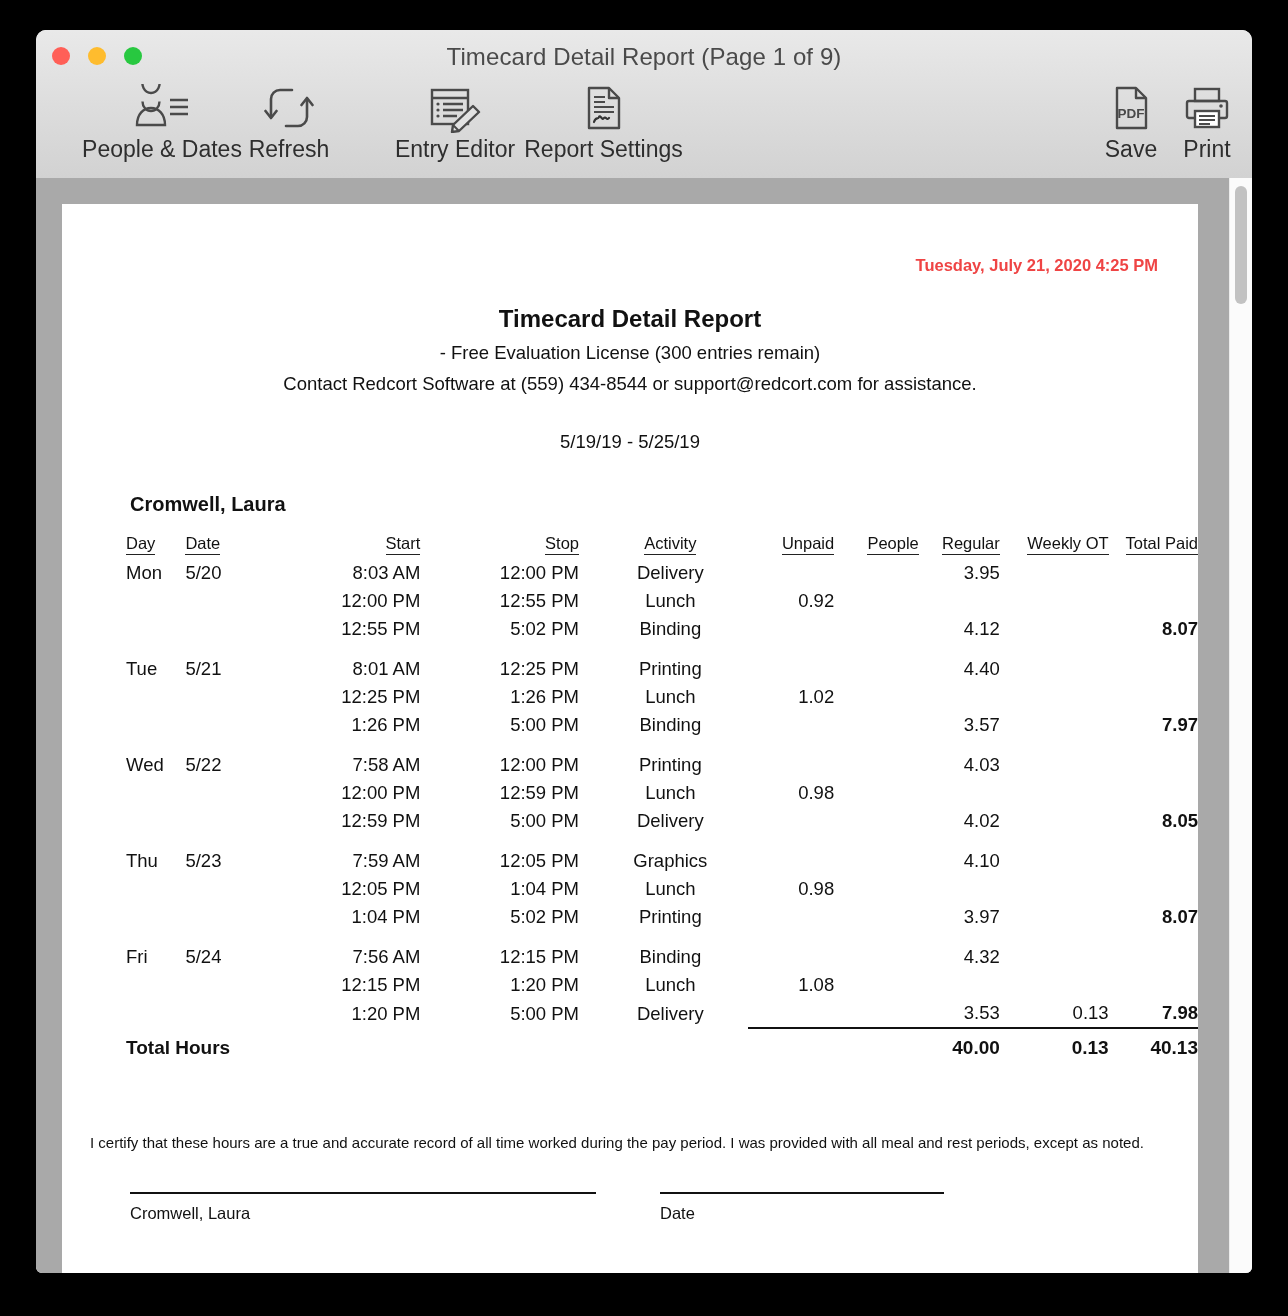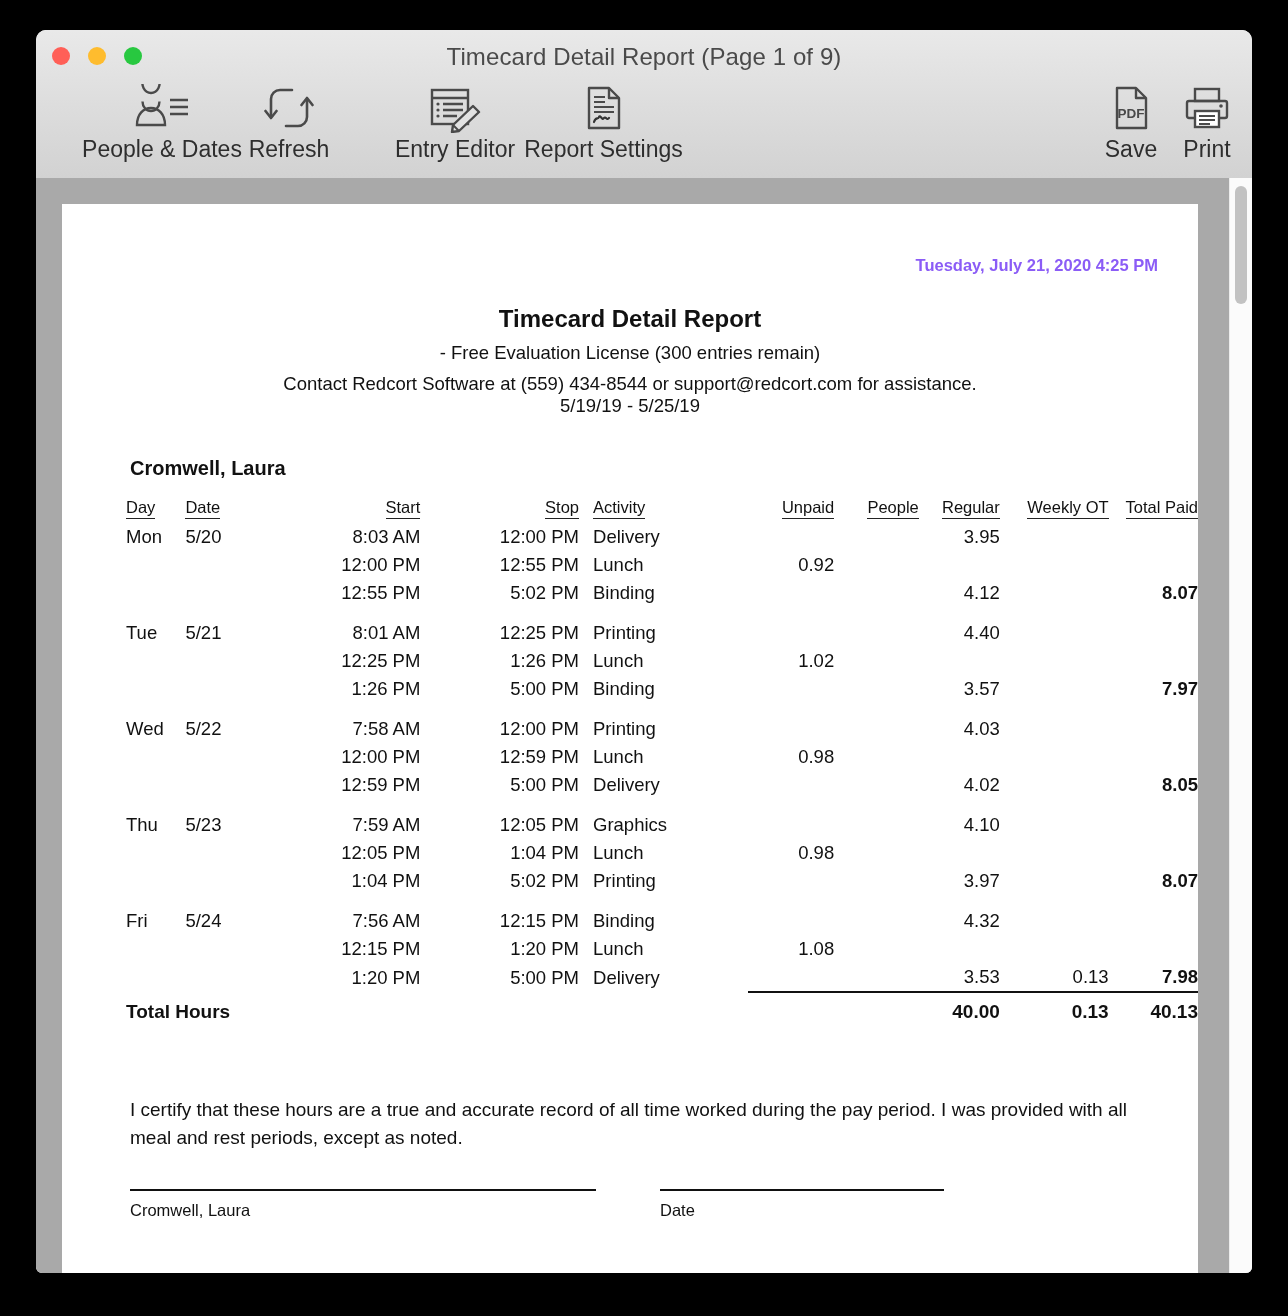--- a/index.html
+++ b/index.html
@@ -119,38 +119,39 @@
     height: 118px;
     border-radius: 6px;
     background: #c2c2c2;
   }
 
   
   .rpt-date {
     text-align: right;
     font-size: 16.5px;
     font-weight: bold;
-    color: #8b5cf6;
+    color: #ef4444;
     padding-right: 40px;
     margin-top: 52px;
   }
   .rpt-title {
     text-align: center;
     font-size: 24px;
     font-weight: bold;
     margin-top: 30px;
   }
   .rpt-sub {
     text-align: center;
     font-size: 18.5px;
     margin-top: 9px;
   }
   .rpt-range {
     text-align: center;
     font-size: 18.5px;
+    margin-top: 36px;
   }
   .emp-name {
     font-size: 20px;
     font-weight: bold;
     margin-top: 40px;
     padding-left: 68px;
   }
 
   table.tc {
     border-collapse: collapse;
@@ -173,38 +174,38 @@
     padding: 2px 0;
     white-space: nowrap;
     height: 24px;
   }
 
   
   .c-day     { width: 52px;  text-align: left;  padding-right: 8px !important;}
   .c-date    { width: 92px;  text-align: left;  }
   .c-start   { width: 148px; text-align: right; }
   .c-stop    { width: 162px; text-align: right; padding-right: 14px !important; }
-  .c-act     { width: 158px; text-align: left;  }
+  .c-act     { width: 158px; text-align: center;  }
   .c-unpaid  { width: 88px;  text-align: right; }
   .c-leave   { width: 86px;  text-align: right; }
   .c-reg     { width: 82px;  text-align: right; }
   .c-ot      { width: 110px; text-align: right; }
   .c-total   { width: 90px;  text-align: right; }
 
   tr.group-gap td { padding-top: 14px; }
   td.bold { font-weight: bold; }
   td.ruled { border-bottom: 2px solid #111; }
   tr.totals td { font-weight: bold; padding-top: 7px; font-size: 19px;}
   tr.totals td.lbl { text-align: left; }
 
   .certify {
-    margin-left: 68px;
+    margin-left: 28px;
     margin-right: 46px;
     margin-top: 70px;
-    font-size: 19px;
+    font-size: 15px;
     line-height: 1.45;
   }
   .sig-row {
     margin-left: 68px;
     margin-top: 38px;
     display: flex;
     gap: 64px;
   }
   .sig-block { }
   .sig-line {

